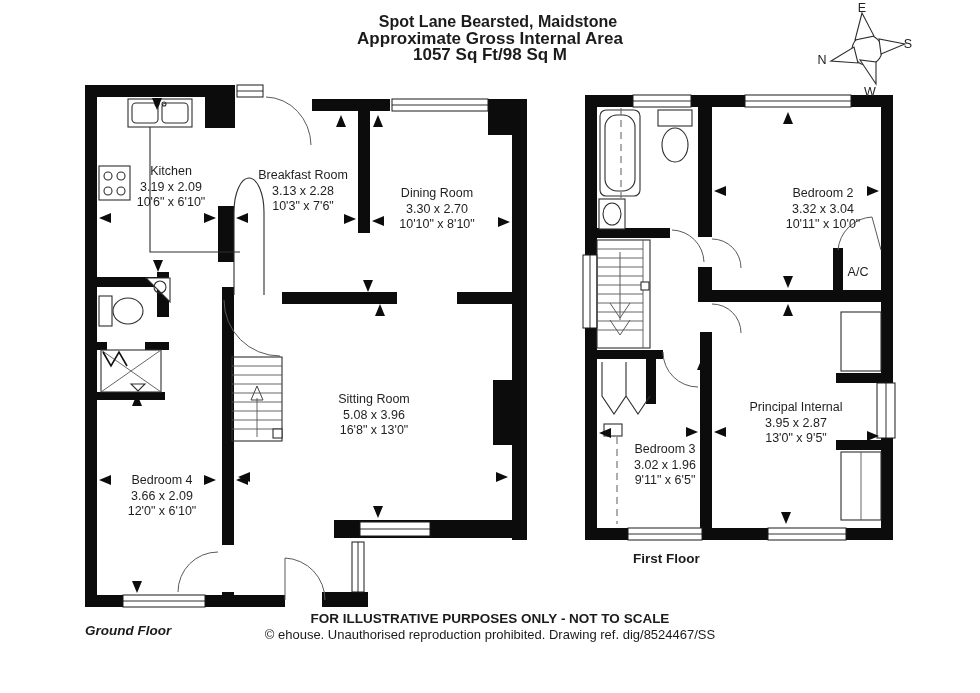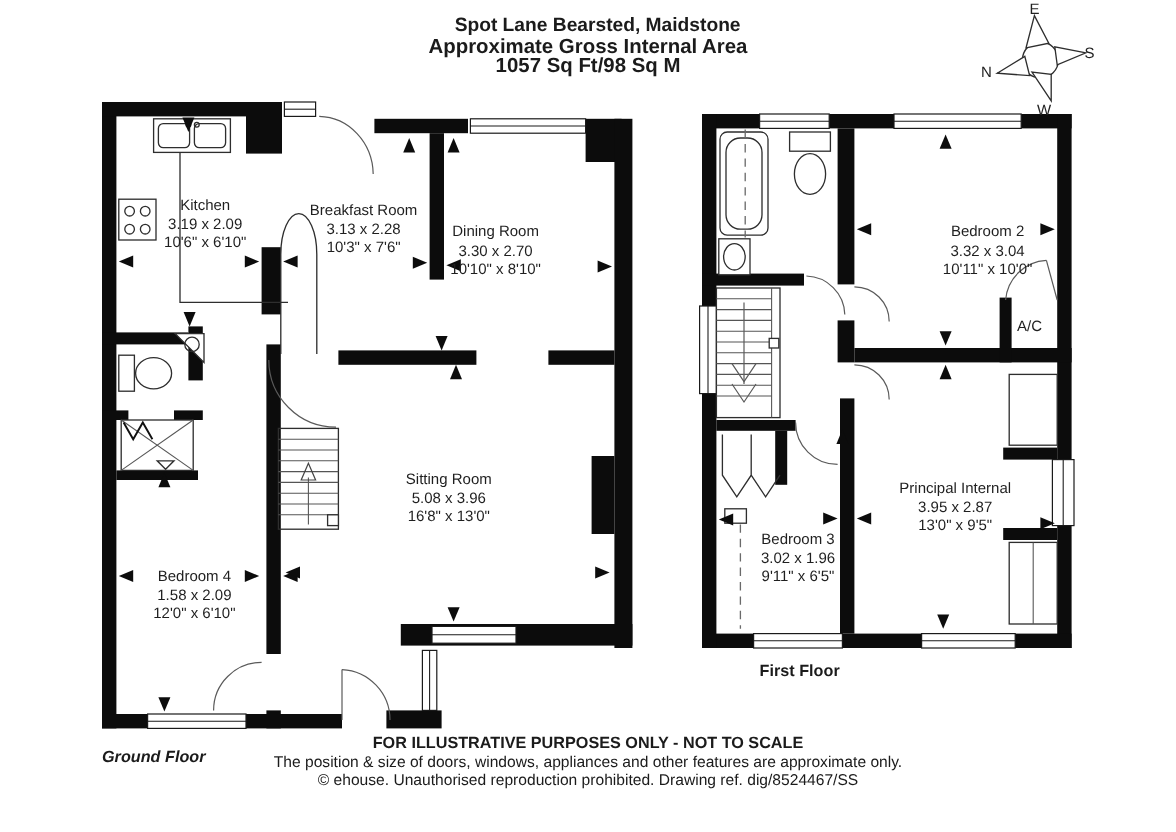--- a/index.html
+++ b/index.html
@@ -290,33 +290,33 @@
   <div class="room-label" style="left:171px;top:164px;">
     <div>Kitchen</div>
     <div>3.19 x 2.09</div>
     <div>10'6" x 6'10"</div>
   </div>
   <div class="room-label" style="left:303px;top:136px;margin-top:32px;">
     <div>Breakfast Room</div>
     <div>3.13 x 2.28</div>
     <div>10'3" x 7'6"</div>
   </div>
-  <div class="room-label" style="left:413px;top:186px;">
+  <div class="room-label" style="left:437px;top:186px;">
     <div>Dining Room</div>
     <div>3.30 x 2.70</div>
     <div>10'10" x 8'10"</div>
   </div>
   <div class="room-label" style="left:374px;top:392px;">
     <div>Sitting Room</div>
     <div>5.08 x 3.96</div>
     <div>16'8" x 13'0"</div>
   </div>
   <div class="room-label" style="left:162px;top:473px;">
     <div>Bedroom 4</div>
-    <div>1.58 x 2.09</div>
+    <div>3.66 x 2.09</div>
     <div>12'0" x 6'10"</div>
   </div>
 
   <div class="room-label" style="left:795px;top:186px;margin-left:28px;">
     <div>Bedroom 2</div>
     <div>3.32 x 3.04</div>
     <div>10'11" x 10'0"</div>
   </div>
   <div class="room-label" style="left:796px;top:400px;">
     <div>Principal Internal</div>
@@ -328,16 +328,15 @@
     <div>3.02 x 1.96</div>
     <div>9'11" x 6'5"</div>
   </div>
   <div class="room-label" style="left:858px;top:265px;">A/C</div>
 
   <div class="floor-label" style="left:85px;top:623px;font-style:italic;">Ground Floor</div>
   <div class="floor-label" style="left:585px;top:551px;padding-left:48px;">First Floor</div>
 
   <div class="ftr" style="top:611px;">
     <div class="f1">FOR ILLUSTRATIVE PURPOSES ONLY - NOT TO SCALE</div>
-    <div class="f2">The position &amp; size of doors, windows, appliances and other features are approximate only.</div>
     <div class="f4">© ehouse. Unauthorised reproduction prohibited. Drawing ref. dig/8524467/SS</div>
   </div>
 </div>
 
 </body></html>

